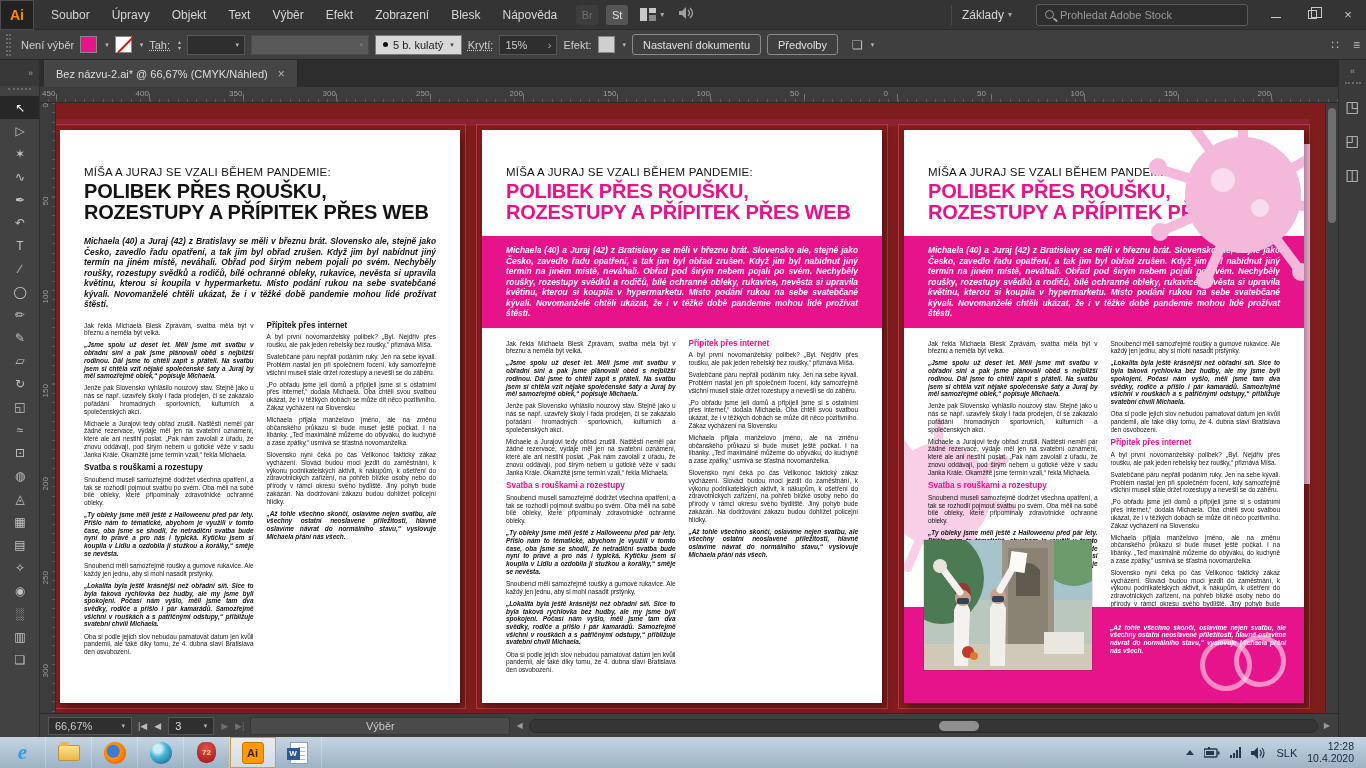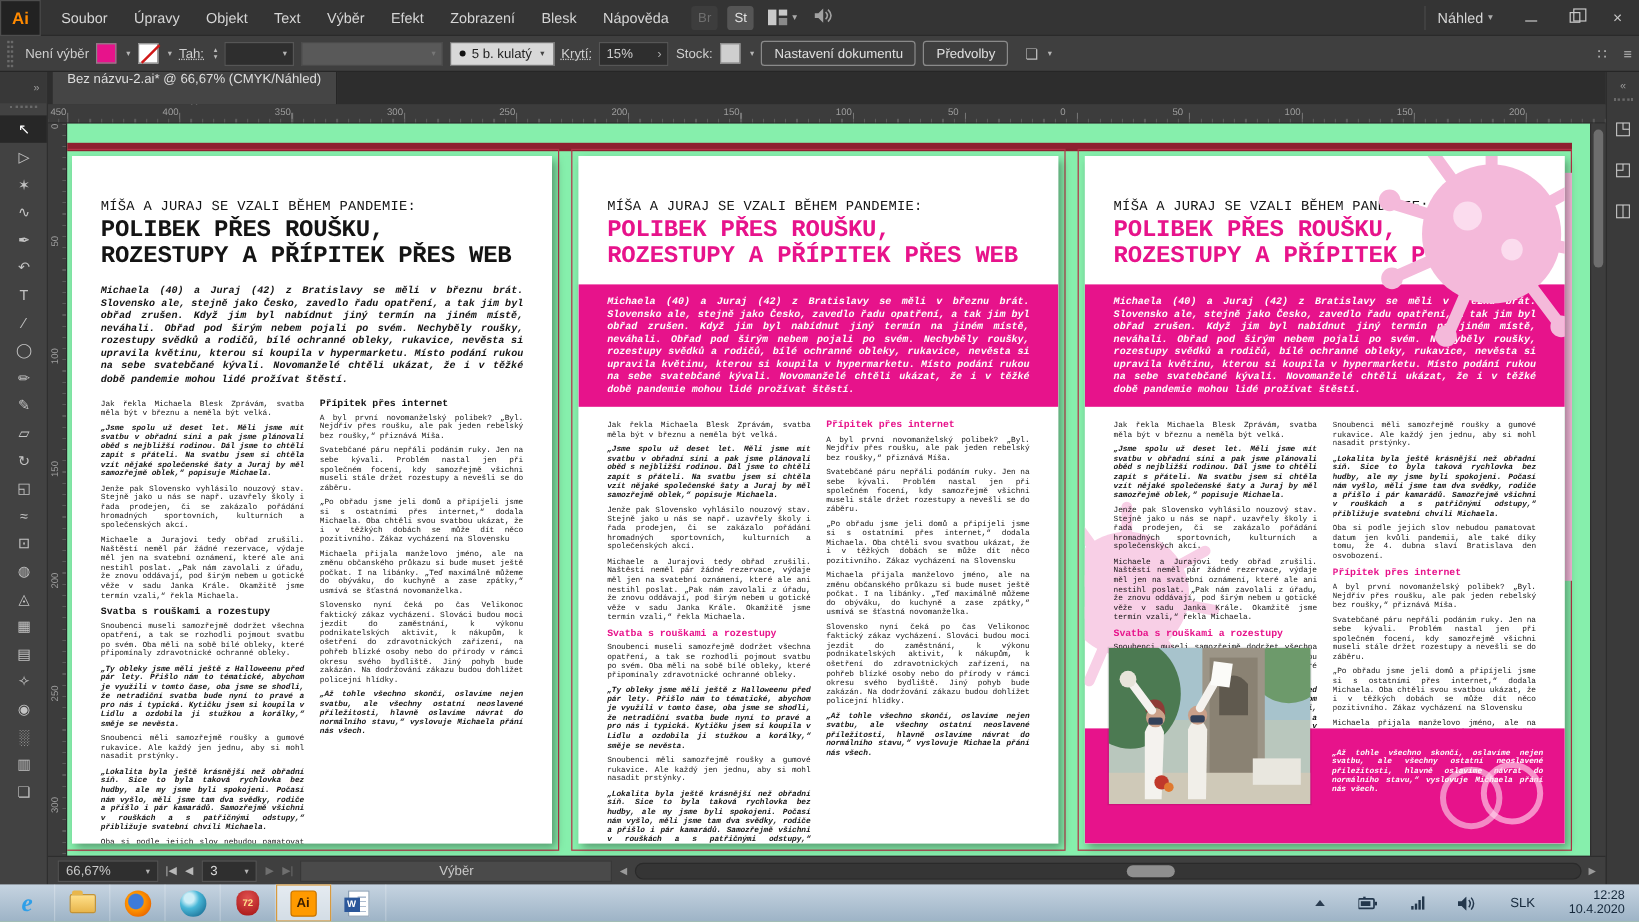--- a/index.html
+++ b/index.html
@@ -65,37 +65,37 @@
   .dock-grip { height:6px; border-top:2px dotted #6a6a6a; margin:2px 8px; }
   .tools { flex:1; overflow:hidden; }
   .tool { width:40px; height:23px; display:flex; align-items:center; justify-content:center;
     color:#c3c3c3; font-size:12px; }
   .tool.active { background:#272727; color:#fff; }
 
   
   .center { flex:1; display:flex; flex-direction:column; min-width:0; }
   .tabbar { height:27px; background:#2d2d2d; display:flex; align-items:flex-end; flex:0 0 auto;}
   .doctab { height:27px; background:#454545; color:#dedede; font-size:11px; display:flex; align-items:center;
-    gap:10px; padding:0 12px; margin-left:4px; border-right:1px solid #262626;flex-direction:column; }
+    gap:10px; padding:0 12px; margin-left:4px; border-right:1px solid #262626; }
   .tab-close { color:#b0b0b0; font-size:12px; }
 
   .hruler { height:16px; background:#3c3c3c; border-bottom:1px solid #2b2b2b; position:relative; overflow:hidden;
     background-image:
       repeating-linear-gradient(90deg,#5b5b5b 0 1px,transparent 1px 9.35px),
       repeating-linear-gradient(90deg,#777 0 1px,transparent 1px 93.5px);
     background-size:100% 4px,100% 9px; background-repeat:repeat-x; background-position:16px 12px,16px 7px; display:flex;}
   .hruler .rl { width:93.5px; flex:0 0 auto; color:#9d9d9d; font-size:8px; padding-top:2px; padding-left:2px; }
 
   .canvasrow { flex:1; display:flex; min-height:0; position:relative; }
   .vruler { width:16px; background:#3c3c3c; border-right:1px solid #2b2b2b; overflow:hidden;
     background-image:repeating-linear-gradient(180deg,#5b5b5b 0 1px,transparent 1px 9.35px);
     background-size:4px 100%; background-position:12px 0; background-repeat:repeat-y;}
   .vruler .rl { height:93.5px; writing-mode:vertical-rl; transform:rotate(180deg); color:#9d9d9d; font-size:8px;
     display:block; text-align:right; padding-top:2px; margin-left:1px;}
-  .canvas { flex:1; background:#86efac; position:relative; overflow:hidden;font-family:Liberation Mono, monospace; }
+  .canvas { flex:1; background:#7f1d1d; position:relative; overflow:hidden; }
   .vscroll { width:13px; background:#3d3d3d; border-left:1px solid #2e2e2e; position:relative; }
   .vscroll .thumb { position:absolute; left:2px; right:2px; top:5px; height:115px; background:#6e6e6e; border-radius:6px; }
 
   
   .rightdock { width:28px; background:#3a3a3a; border-left:1px solid #2b2b2b; display:flex; flex-direction:column; align-items:center; }
   .rd-head { height:22px; color:#9a9a9a; font-size:9px; display:flex; align-items:center; }
   .rd-grip { width:16px; border-top:2px dotted #6a6a6a; margin-bottom:6px;}
   .rd-icon { width:28px; height:34px; display:flex; align-items:center; justify-content:center; color:#cdcdcd; font-size:15px; }
 
   
@@ -151,21 +151,21 @@
   .swirl { width:22px; height:22px; border-radius:50%; background:radial-gradient(circle at 35% 30%, #cdeef7 0 4px, #49b8d8 40%, #16688f 90%); }
   .redapp { width:19px; height:21px; background:radial-gradient(circle at 50% 30%, #e05050, #a31212); border-radius:40% 40% 45% 45%; position:relative; }
   .redapp .badge { position:absolute; left:0; right:0; top:6px; text-align:center; color:#ffe089; font-size:8px; font-weight:bold; }
   .ai-tile { width:22px; height:22px; background:#ff9a00; border-radius:3px; color:#3a1e00; font-weight:bold; font-size:11px;
     display:flex; align-items:center; justify-content:center; border:1px solid #c77400;}
   .worddoc { width:18px; height:22px; background:#fff; border:1px solid #8ba0b5; position:relative; }
   .worddoc .wband { position:absolute; left:-4px; top:5px; width:13px; height:12px; background:#2b579a; color:#fff; font-size:8px; font-weight:bold;
     display:flex; align-items:center; justify-content:center; }
   .worddoc .lines { position:absolute; right:2px; top:4px; width:7px; height:14px;
     background:repeating-linear-gradient(#aebdd0 0 1px, transparent 1px 4px); }
-  .tray { margin-left:auto; display:flex; align-items:center; gap:28px; padding:0 12px; color:#16293c; font-size:11px; }
+  .tray { margin-left:auto; display:flex; align-items:center; gap:10px; padding:0 12px; color:#16293c; font-size:11px; }
   .tray-up { width:0; height:0; border-left:4px solid transparent; border-right:4px solid transparent; border-bottom:5px solid #2a3c50; }
   .bars { display:flex; align-items:flex-end; gap:1px; height:11px; }
   .bars i { width:2px; background:#23374c; }
   .clock { text-align:right; font-size:10.5px; line-height:11.5px; }
 
   .dim-label { color:#9a9a9a; }
 </style>
 </head>
 <body>
 
@@ -194,22 +194,26 @@
       </span>
     <span class="chev">▾</span>
     <span class="speaker-icon">
       <svg width="16" height="14" viewBox="0 0 16 14">
           <polygon points="1,5 4,5 8,1 8,13 4,9 1,9" fill="#bdbdbd"></polygon>
           <path d="M10 4 q3 3 0 6 M12 2 q5 5 0 10" stroke="#bdbdbd" stroke-width="1.3" fill="none"></path>
         </svg>
     </span>
     <div class="spacer"></div>
     <div class="workspace-switch">
-      <span>Náhled</span>
+      <span>Základy</span>
       <span class="chev">▾</span>
+    </div>
+    <div class="stock-search">
+      <span class="lens"></span>
+      <span class="dim-label">Prohledat Adobe Stock</span>
     </div>
     <div class="winbtns">
       <div class="winbtn">
           <span class="min-glyph"></span>
         </div>
       <div class="winbtn">
           <span class="restore-glyph"></span>
         </div>
       <div class="winbtn">×</div>
     </div>
@@ -238,21 +242,21 @@
     <span class="brush-field">
       <span class="dot"></span>
       <span>5 b. kulatý</span>
       <span class="ddchev" style="color:#444">▾</span>
     </span>
     <span style="text-decoration:underline dotted">Krytí:</span>
     <span class="field" style="width:58px; justify-content:space-between;">
       <span>15%</span>
       <span style="color:#aaa">›</span>
     </span>
-    <span>Stock:</span>
+    <span>Efekt:</span>
     <span class="swatch" style="background:#cfcfcf"></span>
     <span class="ddchev">▾</span>
     <button class="ctl-btn">Nastavení dokumentu</button>
     <button class="ctl-btn">Předvolby</button>
     <span class="ctl-icon">❏</span>
     <span class="ddchev">▾</span>
     <div class="spacer"></div>
     <span class="ctl-icon">∷</span>
     <span class="ctl-icon">≡</span>
   </div>

